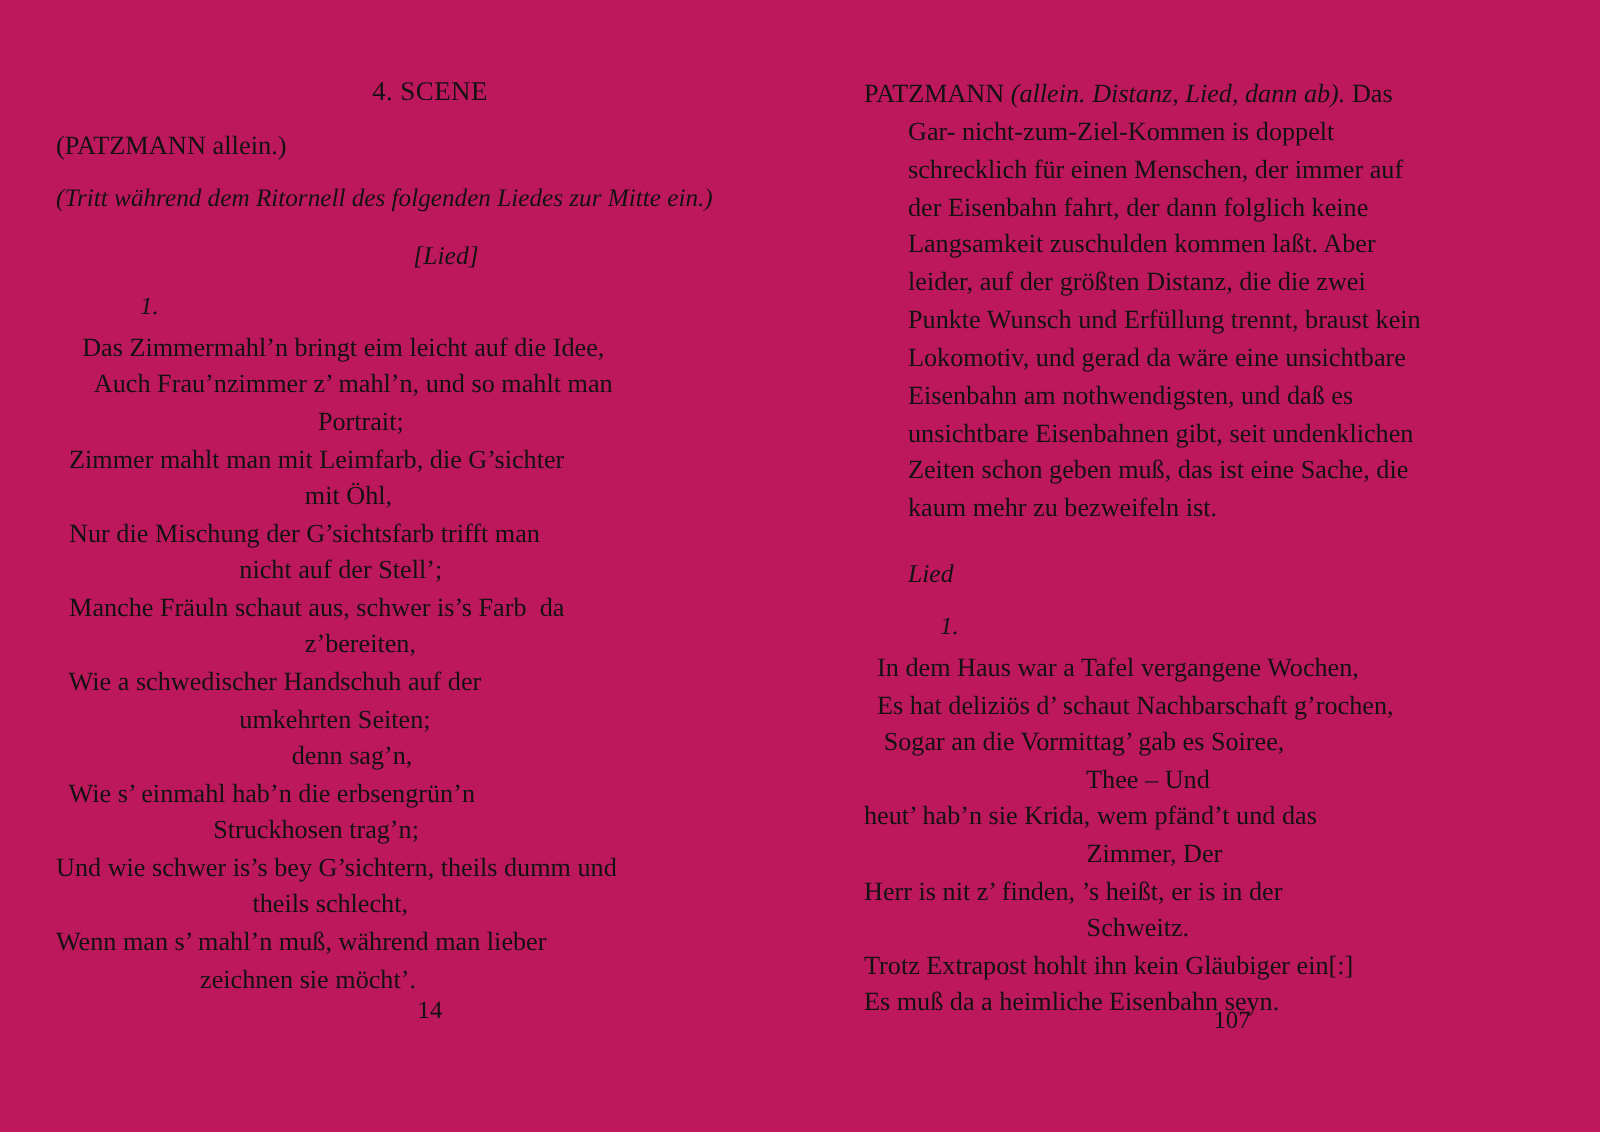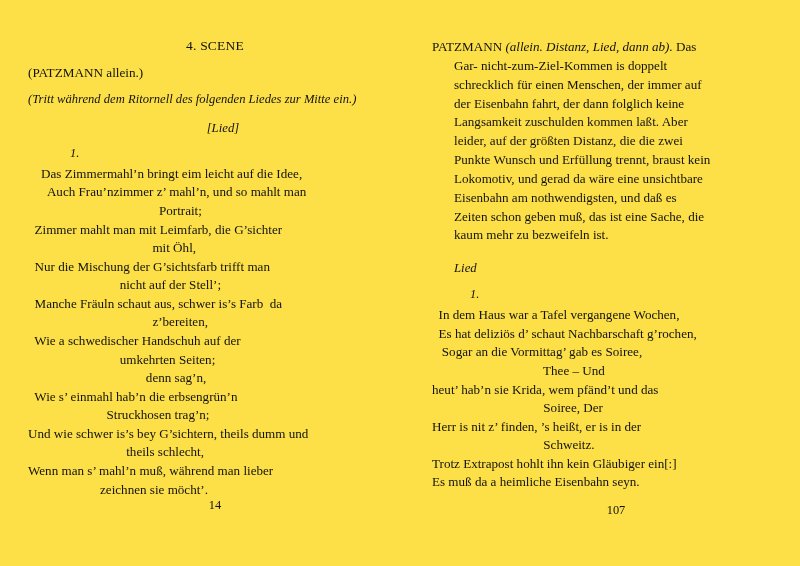--- a/index.html
+++ b/index.html
@@ -12,21 +12,21 @@
     height: 566px;
     font-family: "Liberation Serif", "DejaVu Serif", serif;
     color: #121212;
     overflow: hidden;
   }
 
   .page {
     position: relative;
     width: 800px;
     height: 566px;
-    background: #fde047;
+    background: #be185d;
   }
 
   .columns {
     position: absolute;
     top: 0;
     left: 0;
     width: 800px;
     height: 566px;
     display: flex;
     flex-direction: row;
@@ -185,35 +185,36 @@
           <span class="speaker-caps">PATZMANN</span><span> </span><span class="stage-inline">(allein. Distanz, Lied, dann ab).</span><span> </span><span>Das</span>
         </span>
       <span class="hang">Gar- nicht-zum-Ziel-Kommen is doppelt</span>
           <span class="hang">schrecklich für einen Menschen, der immer auf</span>
           <span class="hang">der Eisenbahn fahrt, der dann folglich keine</span>
           <span class="hang">Langsamkeit zuschulden kommen laßt. Aber</span>
           <span class="hang">leider, auf der größten Distanz, die die zwei</span>
           <span class="hang">Punkte Wunsch und Erfüllung trennt, braust kein</span>
           <span class="hang">Lokomotiv, und gerad da wäre eine unsichtbare</span>
           <span class="hang">Eisenbahn am nothwendigsten, und daß es</span>
+          <span class="hang">unsichtbare Eisenbahnen gibt, seit undenklichen</span>
           <span class="hang">Zeiten schon geben muß, das ist eine Sache, die</span>
           <span class="hang">kaum mehr zu bezweifeln ist.</span>
         </div>
 
       <div class="lied-label-right">Lied</div>
 
       <div class="stanza-number-right">1.</div>
 
       <ul class="verse" id="right-verse">
           <li class="vline">  In dem Haus war a Tafel vergangene Wochen,</li>
           <li class="vline">  Es hat deliziös d’ schaut Nachbarschaft g’rochen,</li>
           <li class="vline">   Sogar an die Vormittag’ gab es Soiree,</li>
           <li class="vline">                                  Thee – Und</li>
           <li class="vline">heut’ hab’n sie Krida, wem pfänd’t und das</li>
-          <li class="vline">                                  Soiree, Der</li>
+          <li class="vline">                                  Zimmer, Der</li>
           <li class="vline">Herr is nit z’ finden, ’s heißt, er is in der</li>
           <li class="vline">                                  Schweitz.</li>
           <li class="vline">Trotz Extrapost hohlt ihn kein Gläubiger ein[:]</li>
           <li class="vline">Es muß da a heimliche Eisenbahn seyn.</li>
         </ul>
 
       <div class="folio folio-right">107</div>
     </div>
 
   </div>

